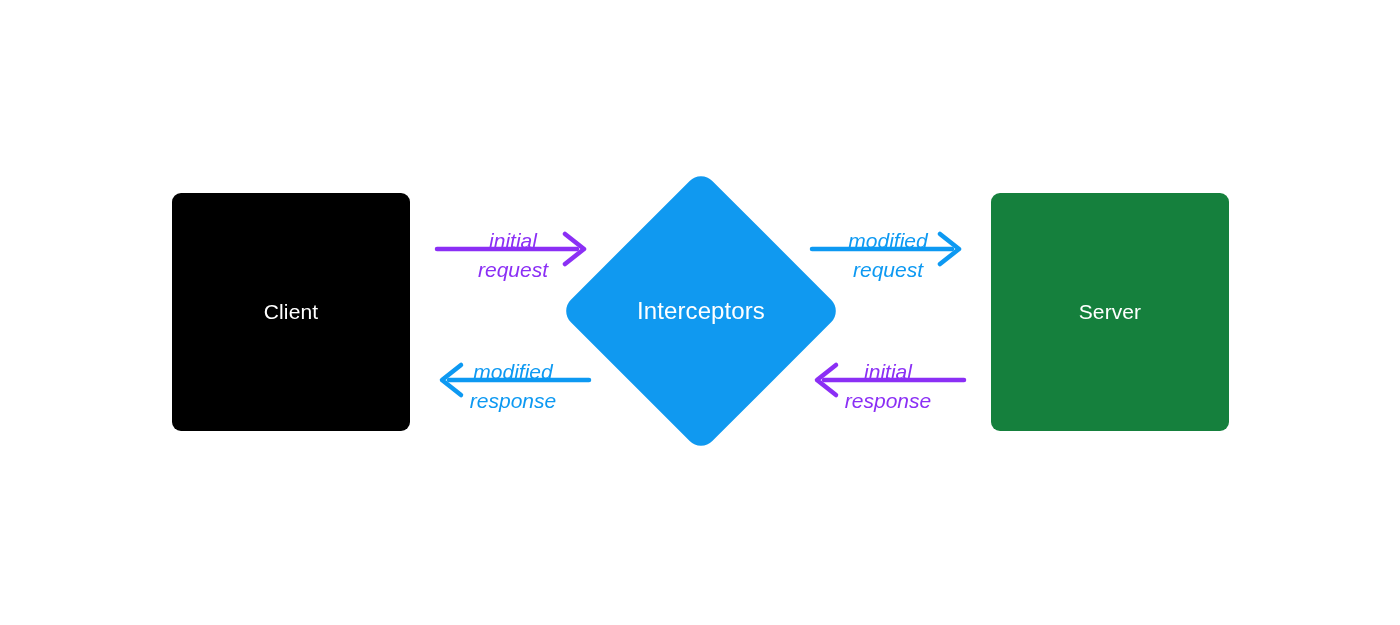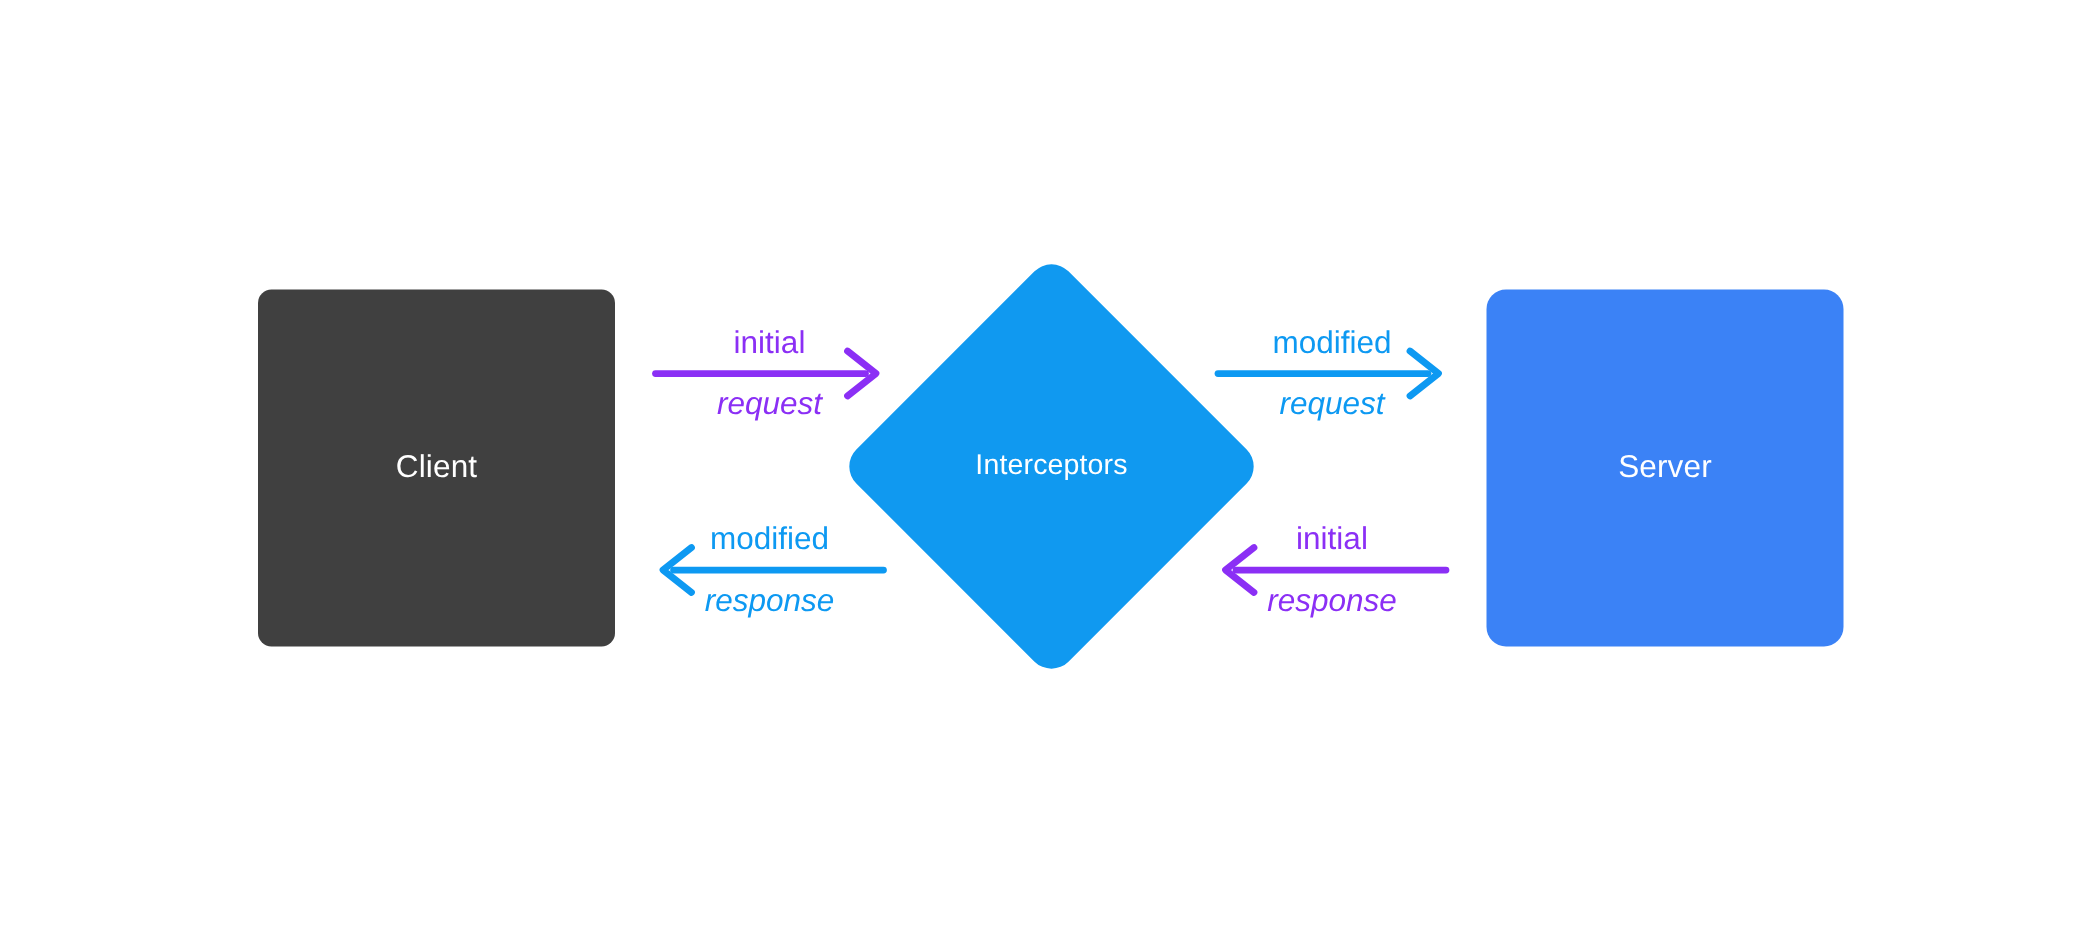--- a/index.html
+++ b/index.html
@@ -51,21 +51,21 @@
     border-radius: 16px;
     transform: rotate(45deg);
   }
   #interceptors-node .diamond-label {
     position: absolute;
     inset: 0;
     display: flex;
     align-items: center;
     justify-content: center;
     color: #ffffff;
-    font-size: 19px;
+    font-size: 24px;
     letter-spacing: 0.1px;
   }
 
   
   .edge {
     position: absolute;
   }
   .edge svg {
     position: absolute;
     left: 0;
@@ -73,43 +73,43 @@
     overflow: visible;
   }
   .edge-label {
     position: absolute;
     width: 100%;
     text-align: center;
     font-size: 21px;
     line-height: 1.0;
     white-space: nowrap;
   }
-  .edge-label.top    { top: 0px; }
+  .edge-label.top    { top: 12px; font-style: italic; }
   .edge-label.bottom { bottom: 0px; font-style: italic; }
 
   #edge-initial-request   { left: 437px; top: 218px; width: 152px; height: 62px; }
   #edge-modified-request  { left: 812px; top: 218px; width: 152px; height: 62px; }
   #edge-modified-response { left: 437px; top: 349px; width: 152px; height: 62px; }
   #edge-initial-response  { left: 812px; top: 349px; width: 152px; height: 62px; }
 </style>
 </head>
 <body>
 
 <div id="canvas">
 
-  <div class="node-box" id="client-node" style="background:#404040;">
+  <div class="node-box" id="client-node" style="background:#000000;">
     <span>Client</span>
   </div>
 
   <div id="interceptors-node">
     <div class="diamond-shape" style="background:#1099F0;"></div>
     <div class="diamond-label">Interceptors</div>
   </div>
 
-  <div class="node-box" id="server-node" style="background:#3b82f6;border-radius:13px;">
+  <div class="node-box" id="server-node" style="background:#15803d;">
     <span>Server</span>
   </div>
 
   <div class="edge" id="edge-initial-request">
     <svg width="152" height="62" viewBox="0 0 152 62">
       <line x1="0" y1="31" x2="140" y2="31" stroke="#8B2FF5" stroke-width="4.5" stroke-linecap="round"></line>
       <polyline points="128,16 147,31 128,46" fill="none" stroke="#8B2FF5" stroke-width="4.5" stroke-linecap="round" stroke-linejoin="round"></polyline>
     </svg>
     <div class="edge-label top" style="color:#8B2FF5;">initial</div>
     <div class="edge-label bottom" style="color:#8B2FF5;">request</div>

